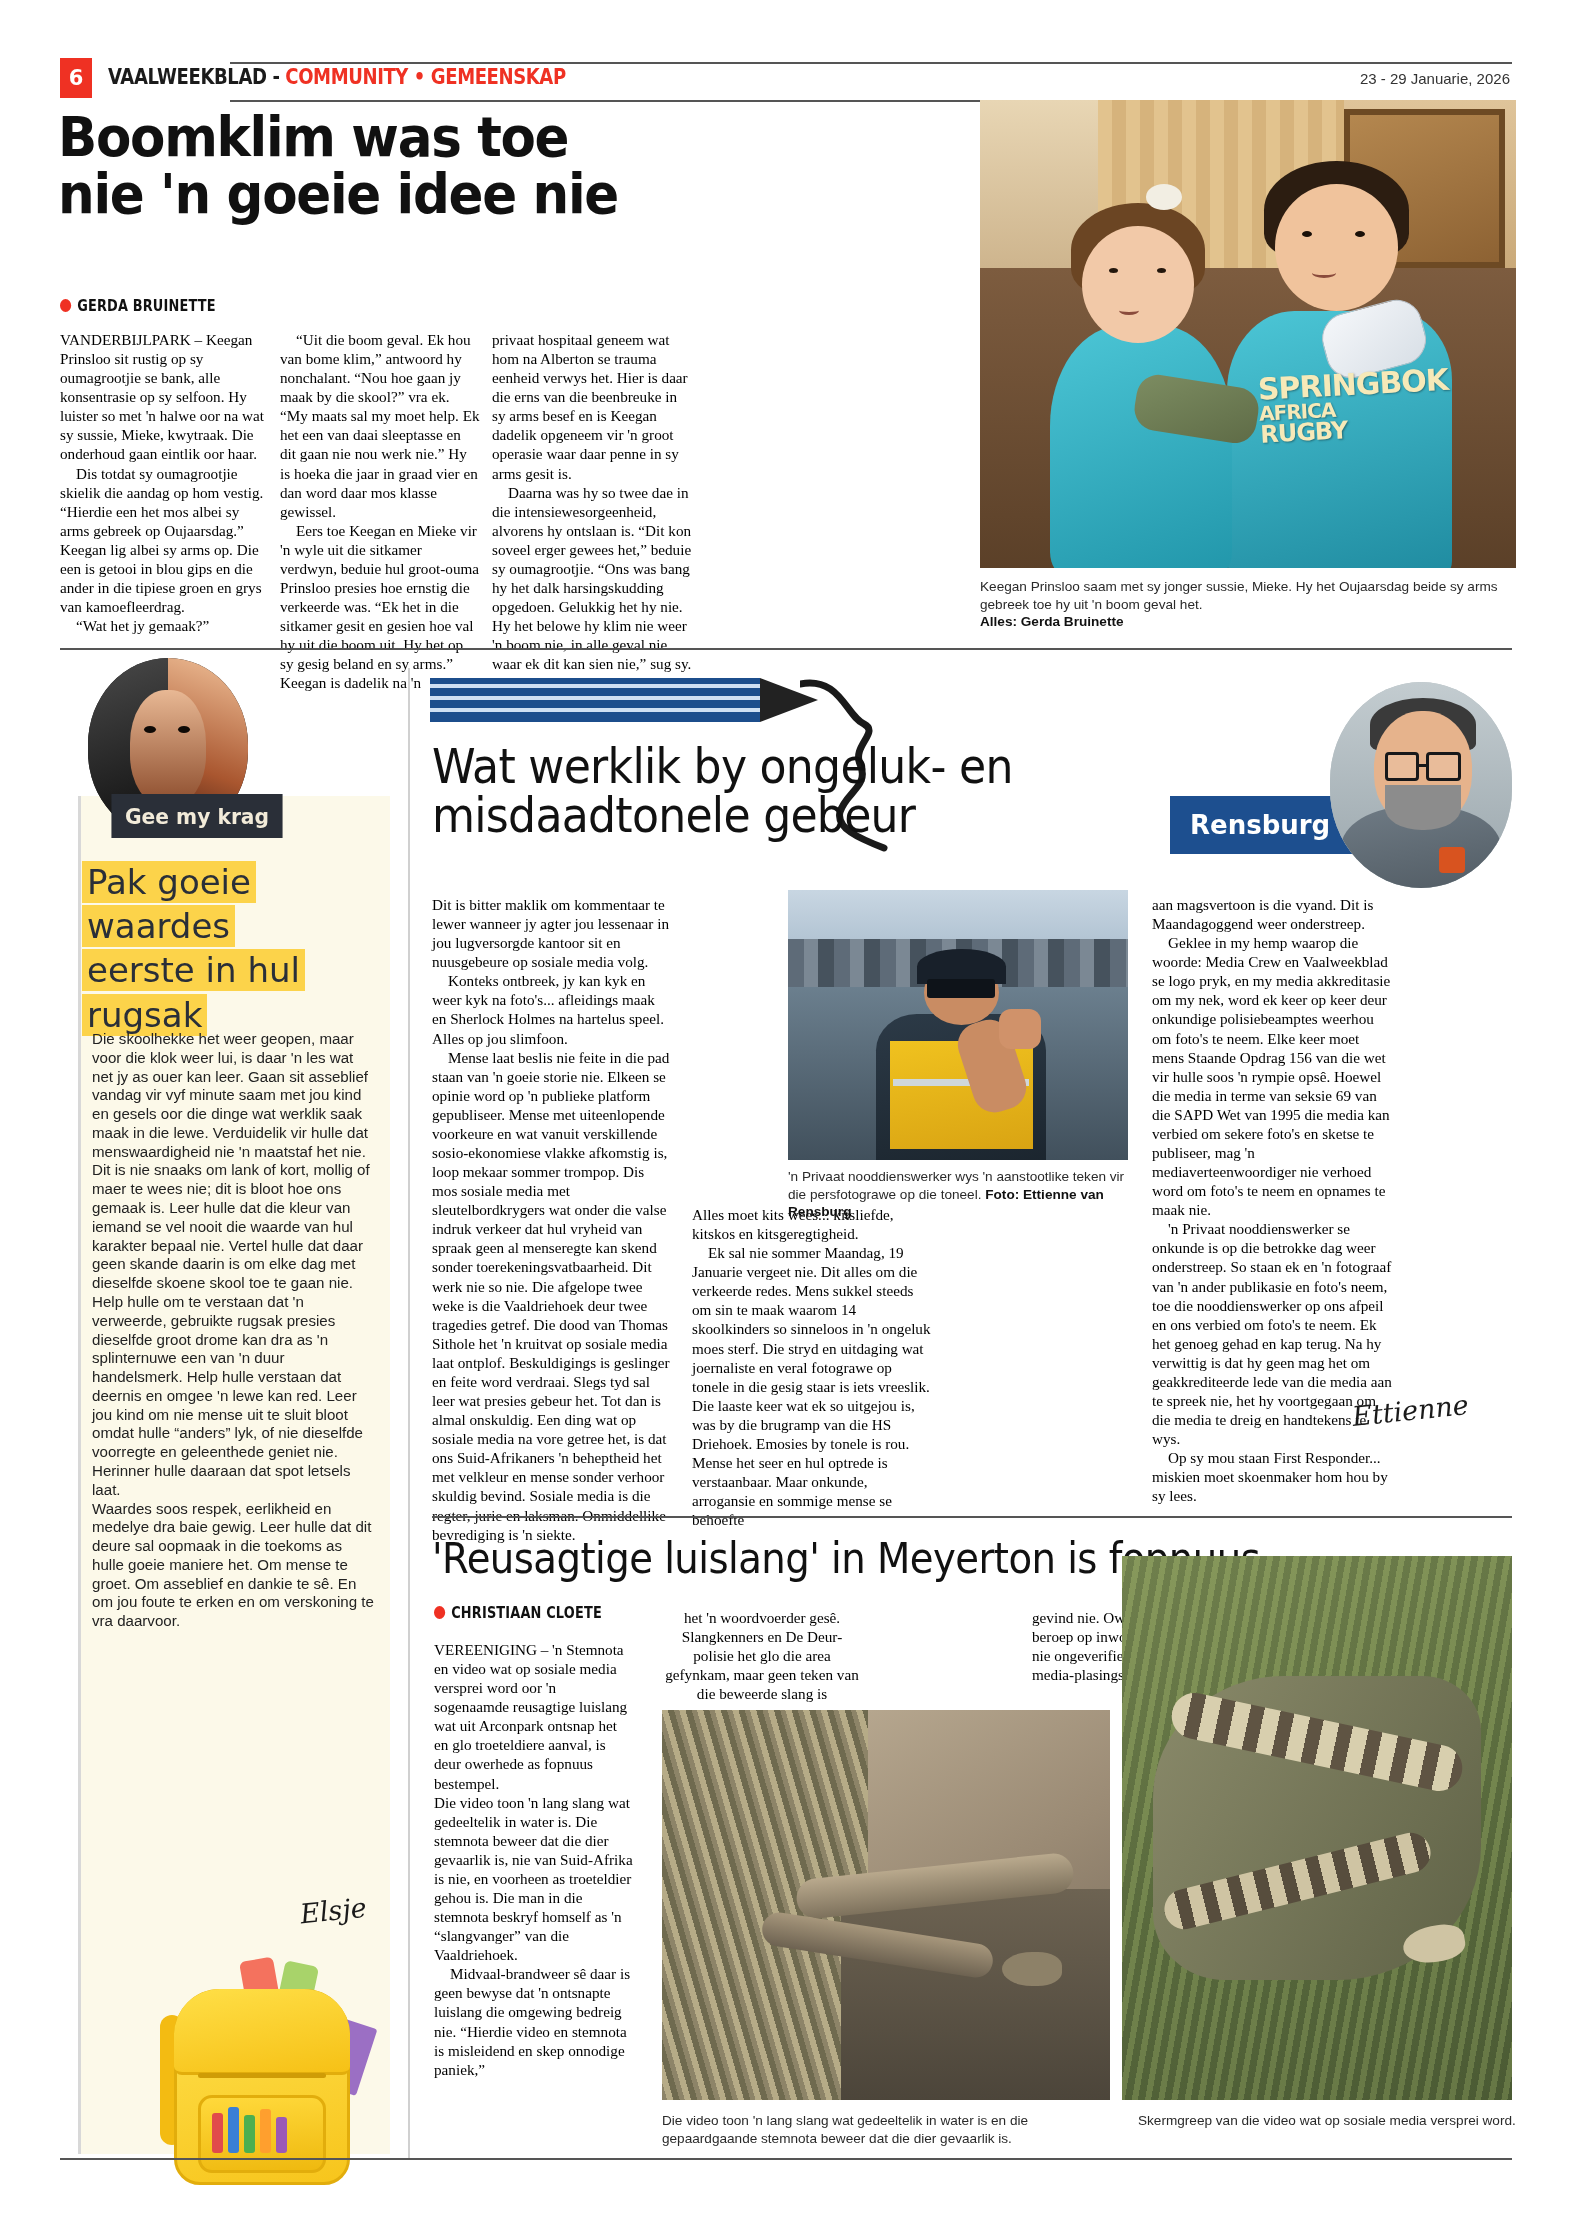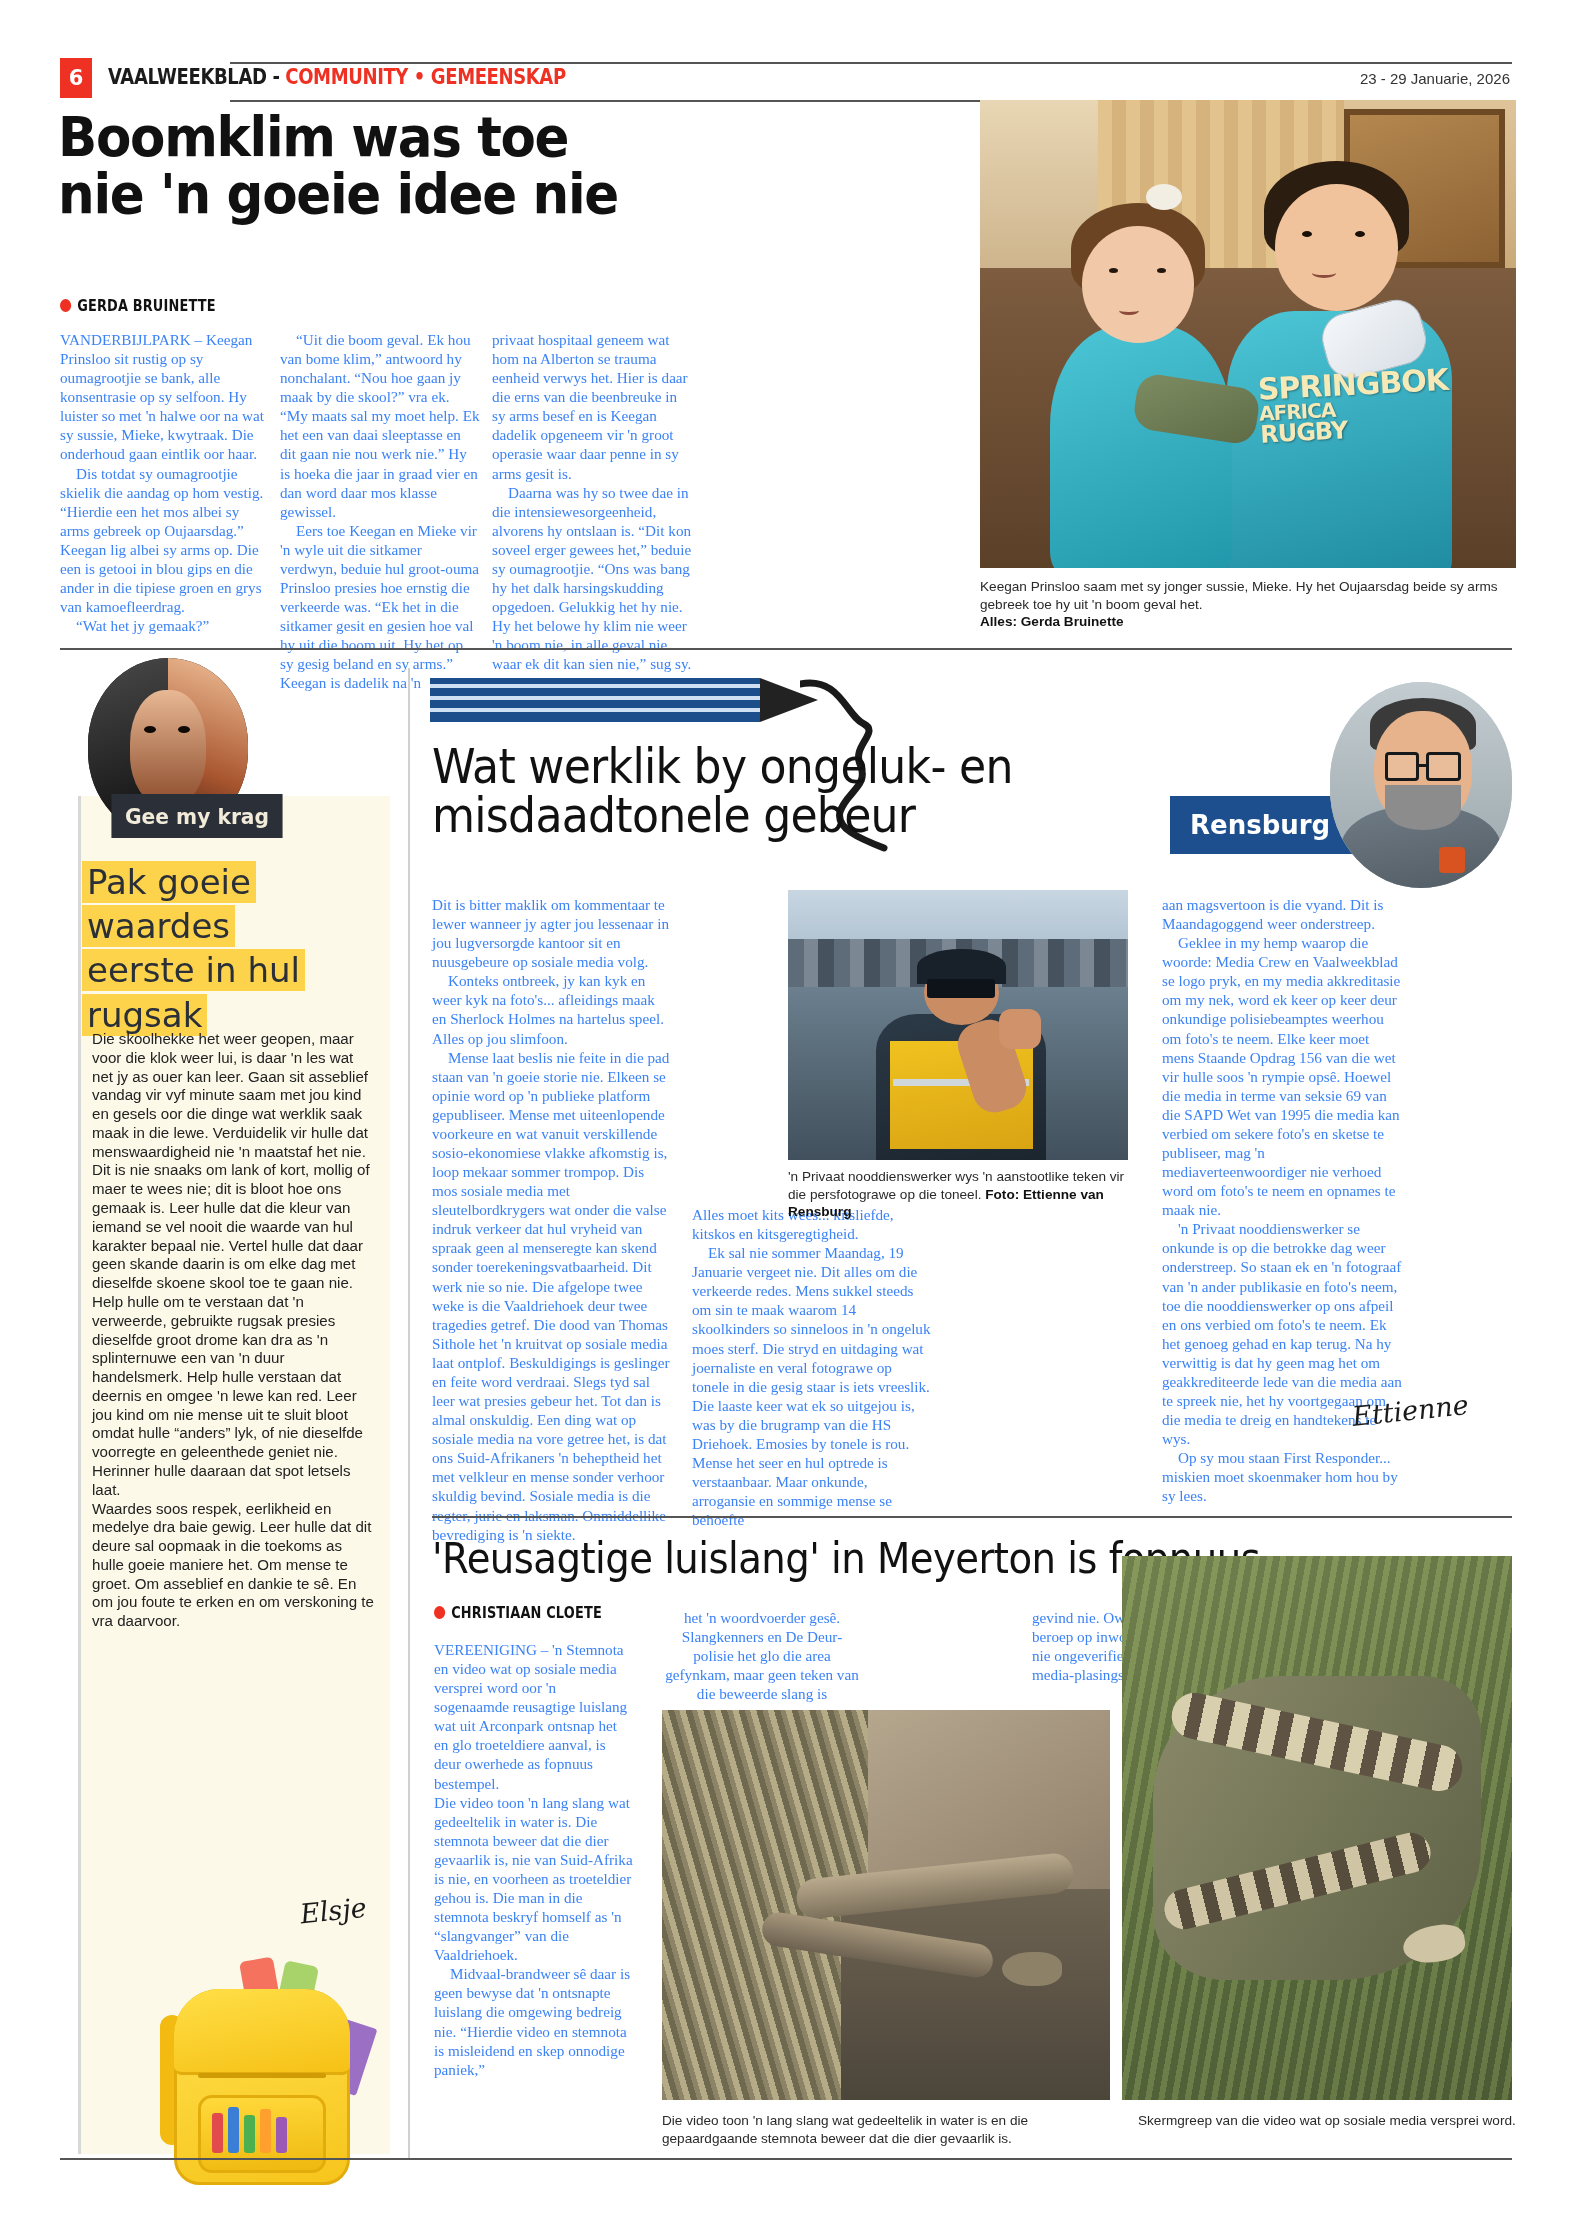--- a/index.html
+++ b/index.html
@@ -48,21 +48,21 @@
     font-size:15px; letter-spacing:0.2px; color:#111;
     transform:scaleX(0.86); transform-origin:left center;
     white-space:nowrap;
   }
   .byline .dot {
     display:inline-block; width:13px; height:13px; border-radius:50%;
     background:#ef3123; margin-right:7px; vertical-align:-1px;
   }
   .col-serif {
     font-family:"Liberation Serif", serif;
-    font-size:15.2px; line-height:1.255; text-align:left; color:#3b82f6;
+    font-size:15.2px; line-height:1.255; text-align:left; color:#000000;
   }
   .col-serif p { margin:0; }
   .col-serif p.ind { text-indent:16px; }
   .caption {
     font-family:"Liberation Sans", sans-serif;
     font-size:13.6px; line-height:1.3; color:#2a2a2a;
   }
   .caption b { font-weight:bold; color:#111; }
   .hrule { position:absolute; background:#555; height:2px; }
 
@@ -249,21 +249,21 @@
   .a2p-glass2 { position:absolute; left:53%; top:34%; width:19%; height:14%;
     border:3px solid #17181a; border-radius:4px; background:rgba(255,255,255,.12); }
   .a2p-bridge { position:absolute; left:49%; top:40%; width:5%; height:3px; background:#17181a; }
   .a2p-beard { position:absolute; left:30%; top:50%; width:42%; height:22%;
     background:#8c8c8c; border-radius:0 0 48% 48%; }
   .a2p-logo { position:absolute; left:60%; top:80%; width:26px; height:26px;
     background:#d8531f; border-radius:4px; }
 
   .a2-c1 { position:absolute; left:432px; top:895px; width:240px; }
   .a2-c2 { position:absolute; left:692px; top:1205px; width:240px; }
-  .a2-c3 { position:absolute; left:1152px; top:895px; width:240px;margin-left:10px; }
+  .a2-c3 { position:absolute; left:1152px; top:895px; width:240px; }
 
   .a2-photo { position:absolute; left:788px; top:890px; width:340px; height:270px;
     overflow:hidden; background:#8ba6c0; }
   .ph2-sky { position:absolute; left:0; top:0; width:100%; height:36%;
     background:linear-gradient(180deg,#c8d6e2,#9fb4c6); }
   .ph2-ground { position:absolute; left:0; top:36%; width:100%; height:64%;
     background:linear-gradient(180deg,#6b7f8e,#41505c); }
   .ph2-crowd { position:absolute; left:0; top:18%; width:100%; height:34%;
     background:repeating-linear-gradient(90deg,#5e6b78 0 16px,#7b8894 16px 30px,#46525d 30px 46px); }
   .ph2-man-body { position:absolute; left:26%; top:46%; width:50%; height:56%;

